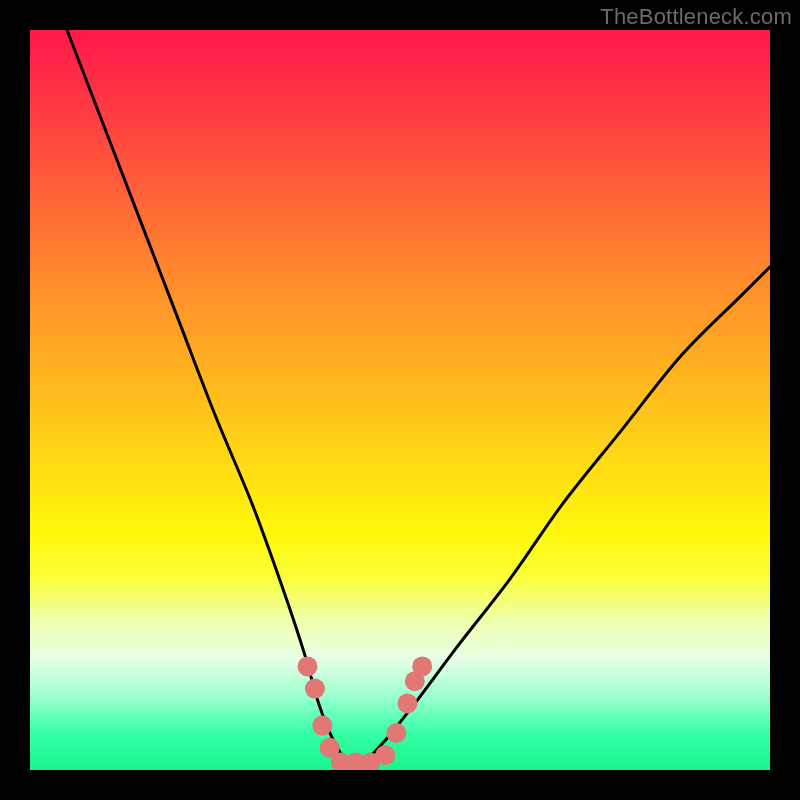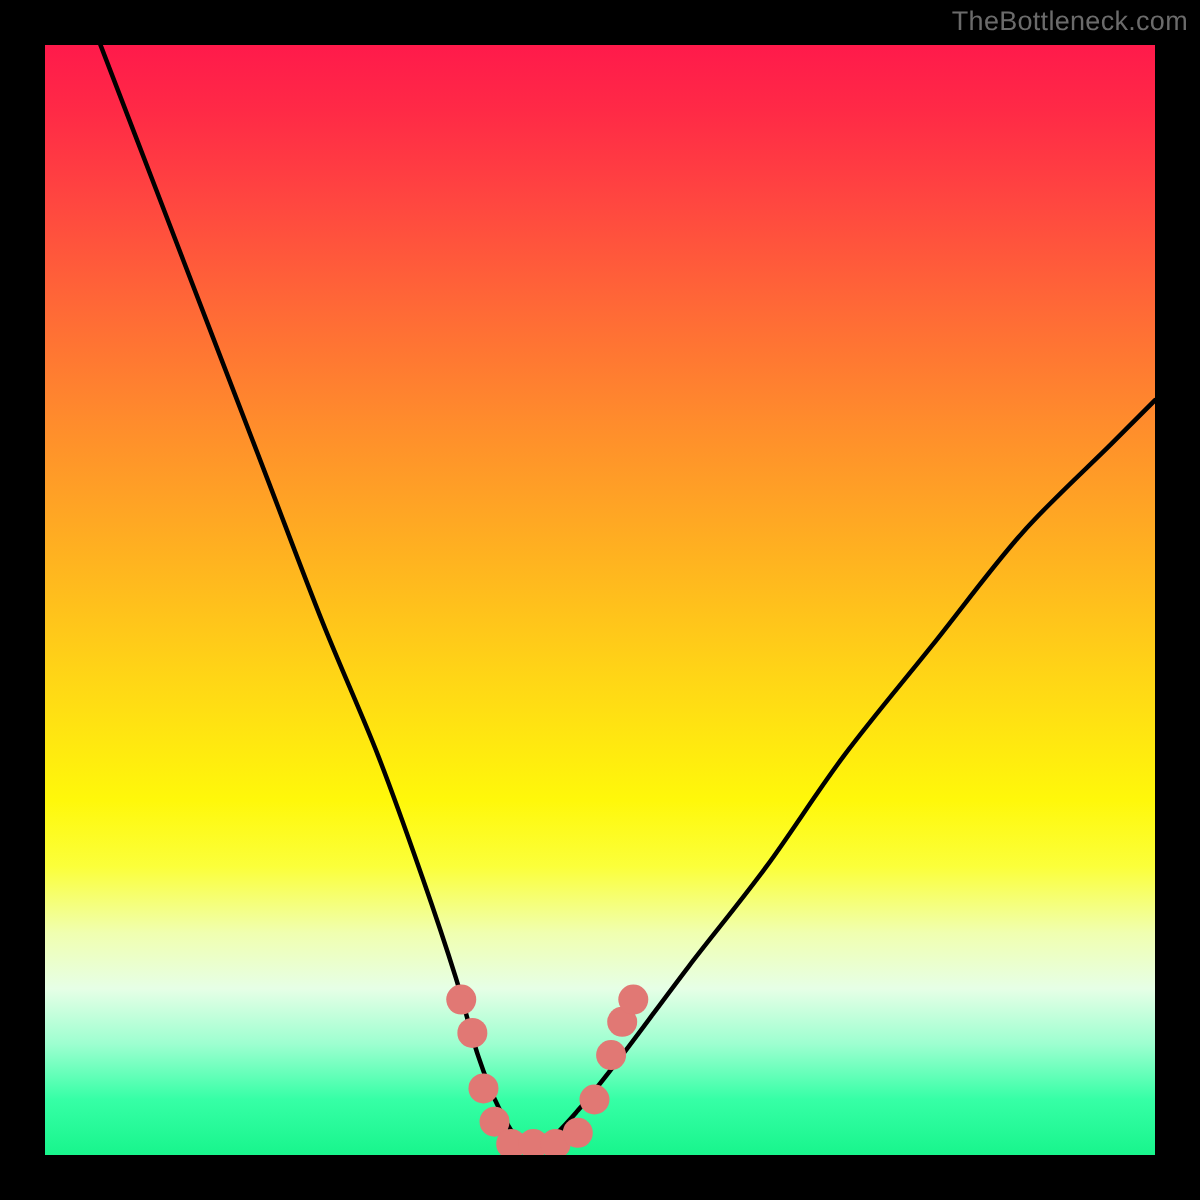--- a/index.html
+++ b/index.html
@@ -47,21 +47,21 @@
   }
   .svg-layer {
     position: absolute;
     inset: 0;
   }
   .watermark {
     position: absolute;
     top: 4px;
     right: 8px;
     color: #6b6b6b;
-    font-size: 18px;
+    font-size: 22px;
     font-weight: 500;
     letter-spacing: 0.2px;
     user-select: none;
   }
 </style>
 </head>
 <body>
 
 <div class="frame">
   <div class="plot">

